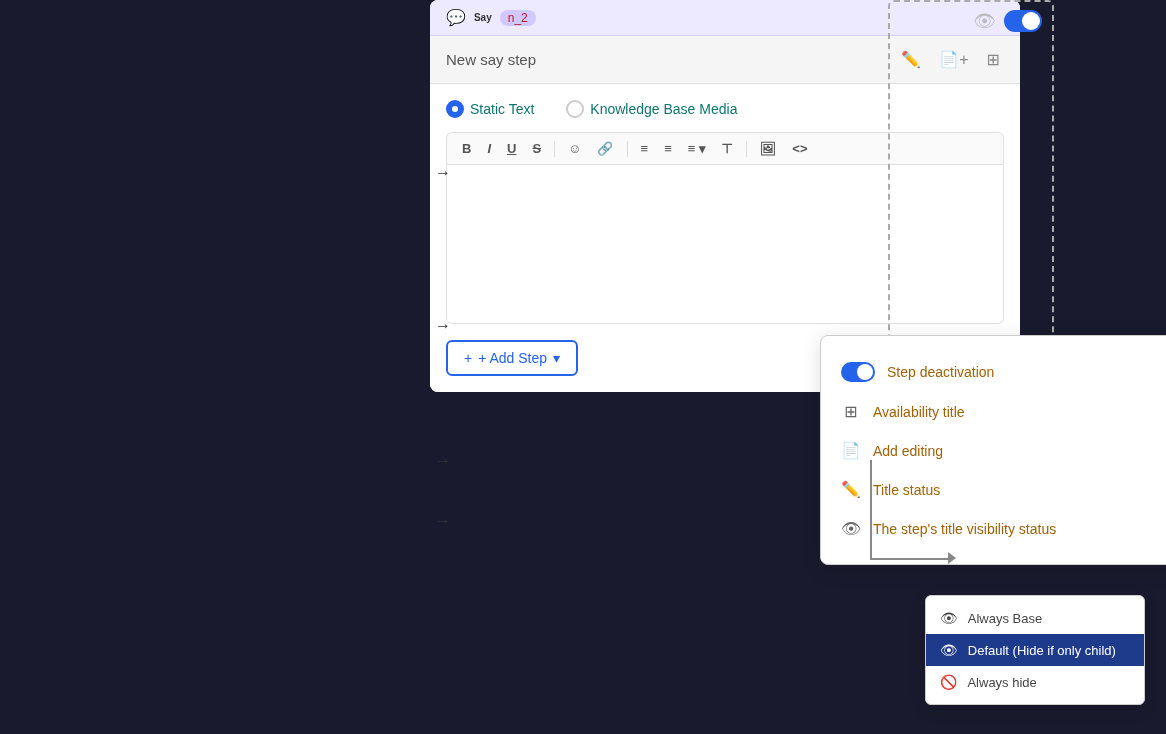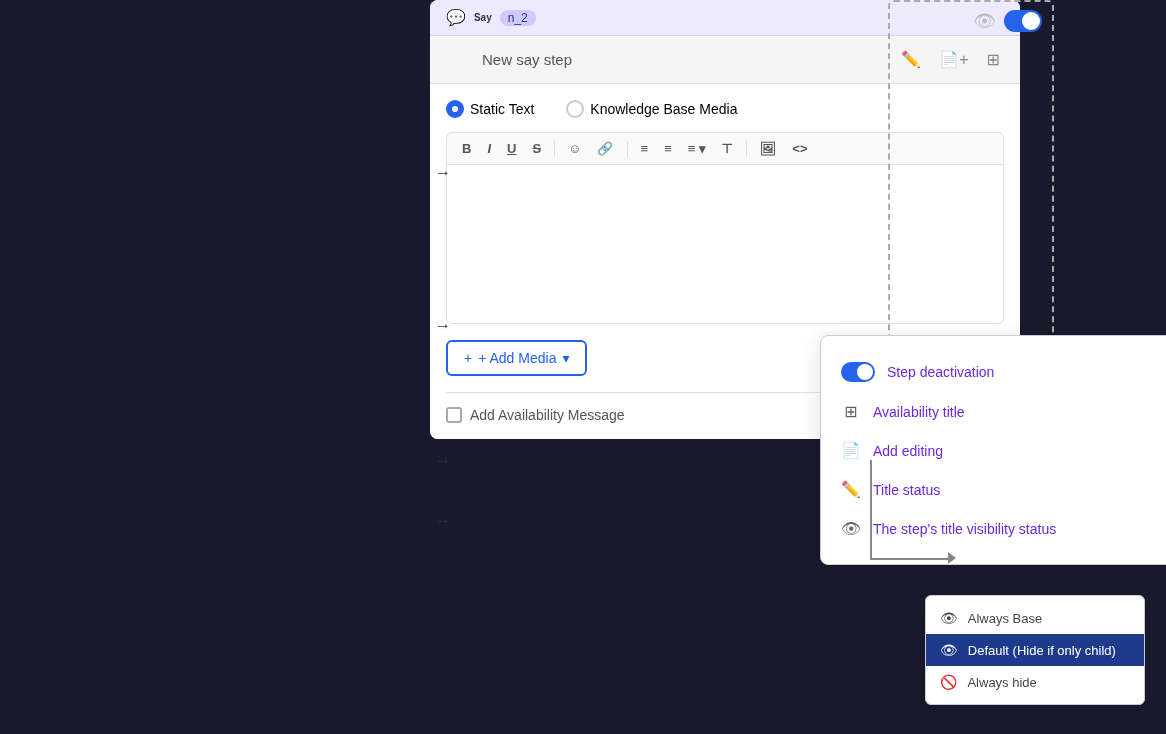--- a/index.html
+++ b/index.html
@@ -41,40 +41,39 @@
       color: #6c63ff;
       font-size: 16px;
     }
     .step-label {
       font-weight: 600;
       color: #333;
       font-size: 10px;
     }
     .step-badge {
       background: #d0c8ff;
-      color: #0c4a6e;
+      color: #b91c1c;
       border-radius: 10px;
       padding: 1px 8px;
       font-size: 12px;
       font-weight: 500;
     }
 
     
     .step-title-row {
       background: #f5f5f5;
       padding: 12px 16px;
       display: flex;
       align-items: center;
       justify-content: space-between;
       border-bottom: 1px solid #e0e0e0;
     }
     .step-title-text {
       font-size: 15px;
       color: #555;
-      margin-left: 36px;
     }
     .step-title-actions {
       display: flex;
       gap: 10px;
     }
     .icon-btn {
       background: none;
       border: none;
       cursor: pointer;
       color: #888;
@@ -117,21 +116,21 @@
     }
     .radio-circle.selected::after {
       content: '';
       width: 6px;
       height: 6px;
       border-radius: 50%;
       background: #fff;
     }
     .radio-label {
       font-size: 14px;
-      color: #000000;
+      color: #0f766e;
     }
 
     
     .editor-toolbar {
       border: 1px solid #e0e0e0;
       border-bottom: none;
       border-radius: 6px 6px 0 0;
       padding: 6px 10px;
       display: flex;
       align-items: center;
@@ -266,21 +265,21 @@
       cursor: pointer;
     }
     .dropdown-item-icon {
       color: #666;
       font-size: 16px;
       width: 20px;
       text-align: center;
     }
     .dropdown-item-text {
       font-size: 14px;
-      color: #6d28d9;
+      color: #a16207;
     }
     .toggle-small {
       width: 34px;
       height: 20px;
       background: #2563eb;
       border-radius: 10px;
       display: flex;
       align-items: center;
       padding: 2px;
       justify-content: flex-end;
@@ -399,28 +398,24 @@
       <button class="toolbar-btn">⊤</button>
       <div class="toolbar-divider"></div>
       <button class="toolbar-btn">🖼</button>
       <button class="toolbar-btn">&lt;&gt;</button>
     </div>
 
     <div class="editor-body" contenteditable="true" style=""></div>
 
     <button class="add-media-btn">
       <span>+</span>
-      <span>+ Add Media</span>
+      <span>+ Add Step</span>
       <span>▾</span>
     </button>
 
-    <div class="availability-row">
-      <div class="checkbox-box"></div>
-      <span class="availability-label">Add Availability Message</span>
-    </div>
   </div>
 </div>
 
 <div class="right-panel-area">
   <div class="top-right-icons">
     <span class="eye-icon-gray">👁</span>
     <div class="toggle-on">
       <div class="toggle-thumb"></div>
     </div>
   </div>

